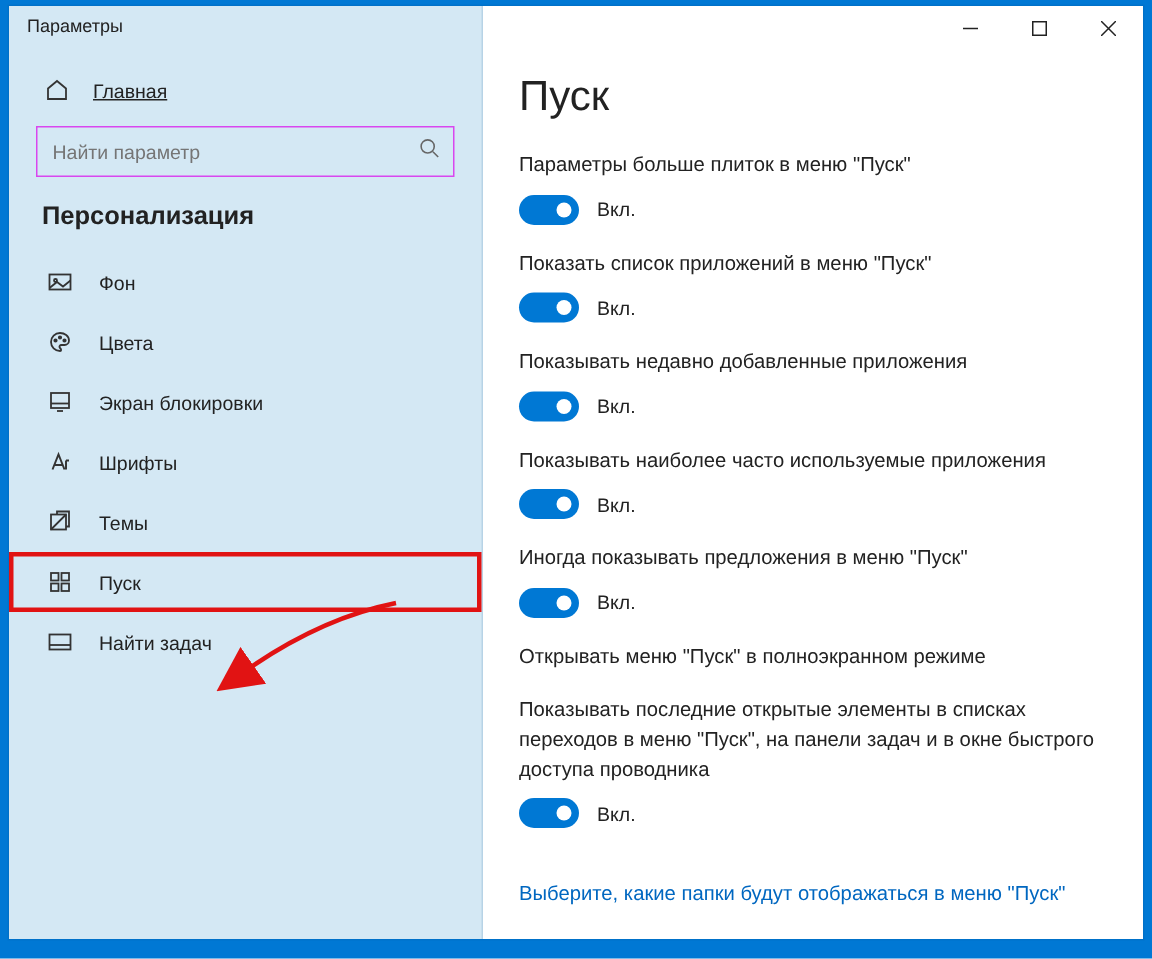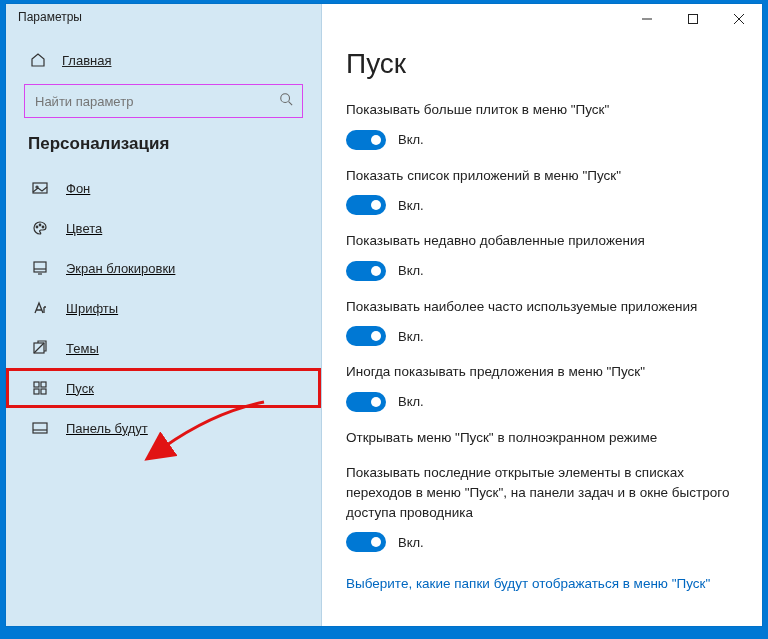--- a/index.html
+++ b/index.html
@@ -58,21 +58,21 @@
   .search-box .mag {
     position: absolute; right: 10px; top: 50%; transform: translateY(-50%);
     color: #666;
   }
   .cat-header {
     padding: 0 18px 14px 22px;
     font-size: 17px;
     font-weight: 600;
     color: #222;
   }
-  .nav { display: flex; flex-direction: column; text-decoration: underline; }
+  .nav { display: flex; flex-direction: column; }
   .nav-item {
     display: flex;
     align-items: center;
     gap: 18px;
     padding: 12px 12px 12px 26px;
     font-size: 13px;
     color: #222;
     cursor: pointer;
     position: relative;
   }
@@ -121,21 +121,21 @@
   .toggle.off { background: #fff; border: 1px solid #555; }
   .toggle .knob {
     position: absolute;
     width: 10px; height: 10px; border-radius: 50%;
     top: 50%; transform: translateY(-50%);
   }
   .toggle.on .knob { background: #fff; right: 5px; }
   .toggle.off .knob { background: #333; left: 4px; }
   .toggle-state { font-size: 13px; color: #222; }
 
-  .link { color: #0067c0; font-size: 13.5px; cursor: pointer; margin-top: 8px; display: inline-block; }
+  .link { color: #0067c0; font-size: 13.5px; cursor: pointer; margin-top: 20px; display: inline-block; }
 
   
   .arrow {
     position: absolute;
     left: 148px;
     top: 388px;
     pointer-events: none;
   }
   .arrow svg { overflow: visible; }
 </style>
@@ -233,21 +233,21 @@
           </span>
           <span>Пуск</span>
         </div>
         <div class="nav-item">
           <span class="icon">
             <svg viewBox="0 0 16 16" fill="none" stroke="currentColor" stroke-width="1.2">
               <rect x="1" y="3" width="14" height="10"></rect>
                 <path d="M1 10h14"></path>
             </svg>
           </span>
-          <span>Панель будут</span>
+          <span>Найти задач</span>
         </div>
       </div>
 
       <div class="arrow">
         <svg width="120" height="70">
           <defs>
             <marker id="ah" markerWidth="10" markerHeight="10" refX="2" refY="5" orient="auto">
               <path d="M0 0 L10 5 L0 10 Z" fill="#e11313"></path>
             </marker>
           </defs>
@@ -272,21 +272,21 @@
           <svg viewBox="0 0 10 10" stroke="currentColor">
               <path d="M0 0L10 10M10 0L0 10"></path>
             </svg>
         </div>
       </div>
 
       <div class="main-inner">
         <div class="page-title">Пуск</div>
         <div id="settings-list">
             <div class="setting">
-              <div class="setting-label">Показывать больше плиток в меню "Пуск"</div>
+              <div class="setting-label">Параметры больше плиток в меню "Пуск"</div>
               <div class="toggle-row">
                 <div class="toggle on">
                   <div class="knob"></div>
                 </div>
                 <span class="toggle-state">Вкл.</span>
               </div>
             </div>
             <div class="setting">
               <div class="setting-label">Показать список приложений в меню "Пуск"</div>
               <div class="toggle-row">

